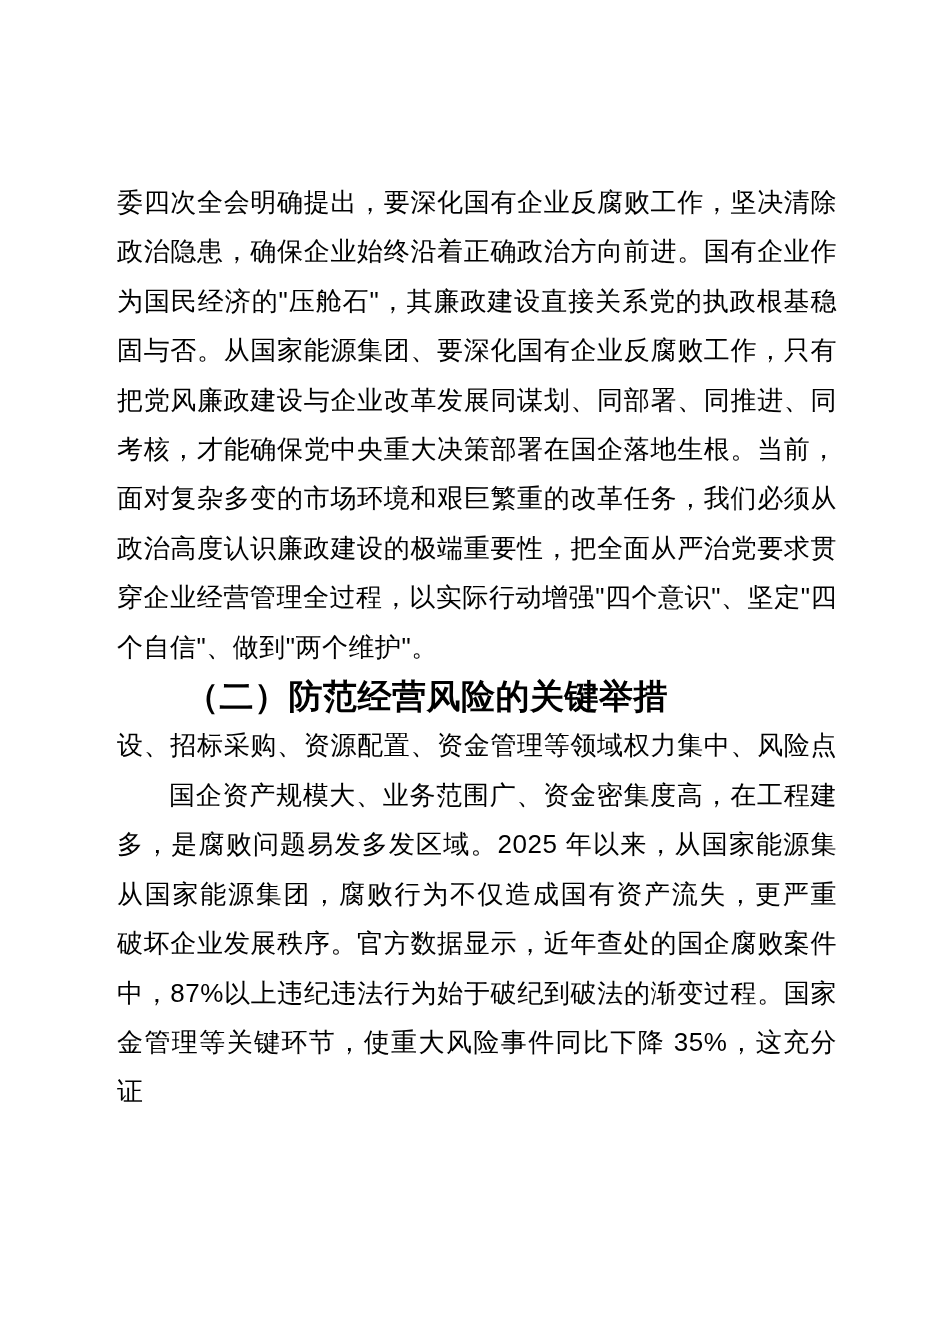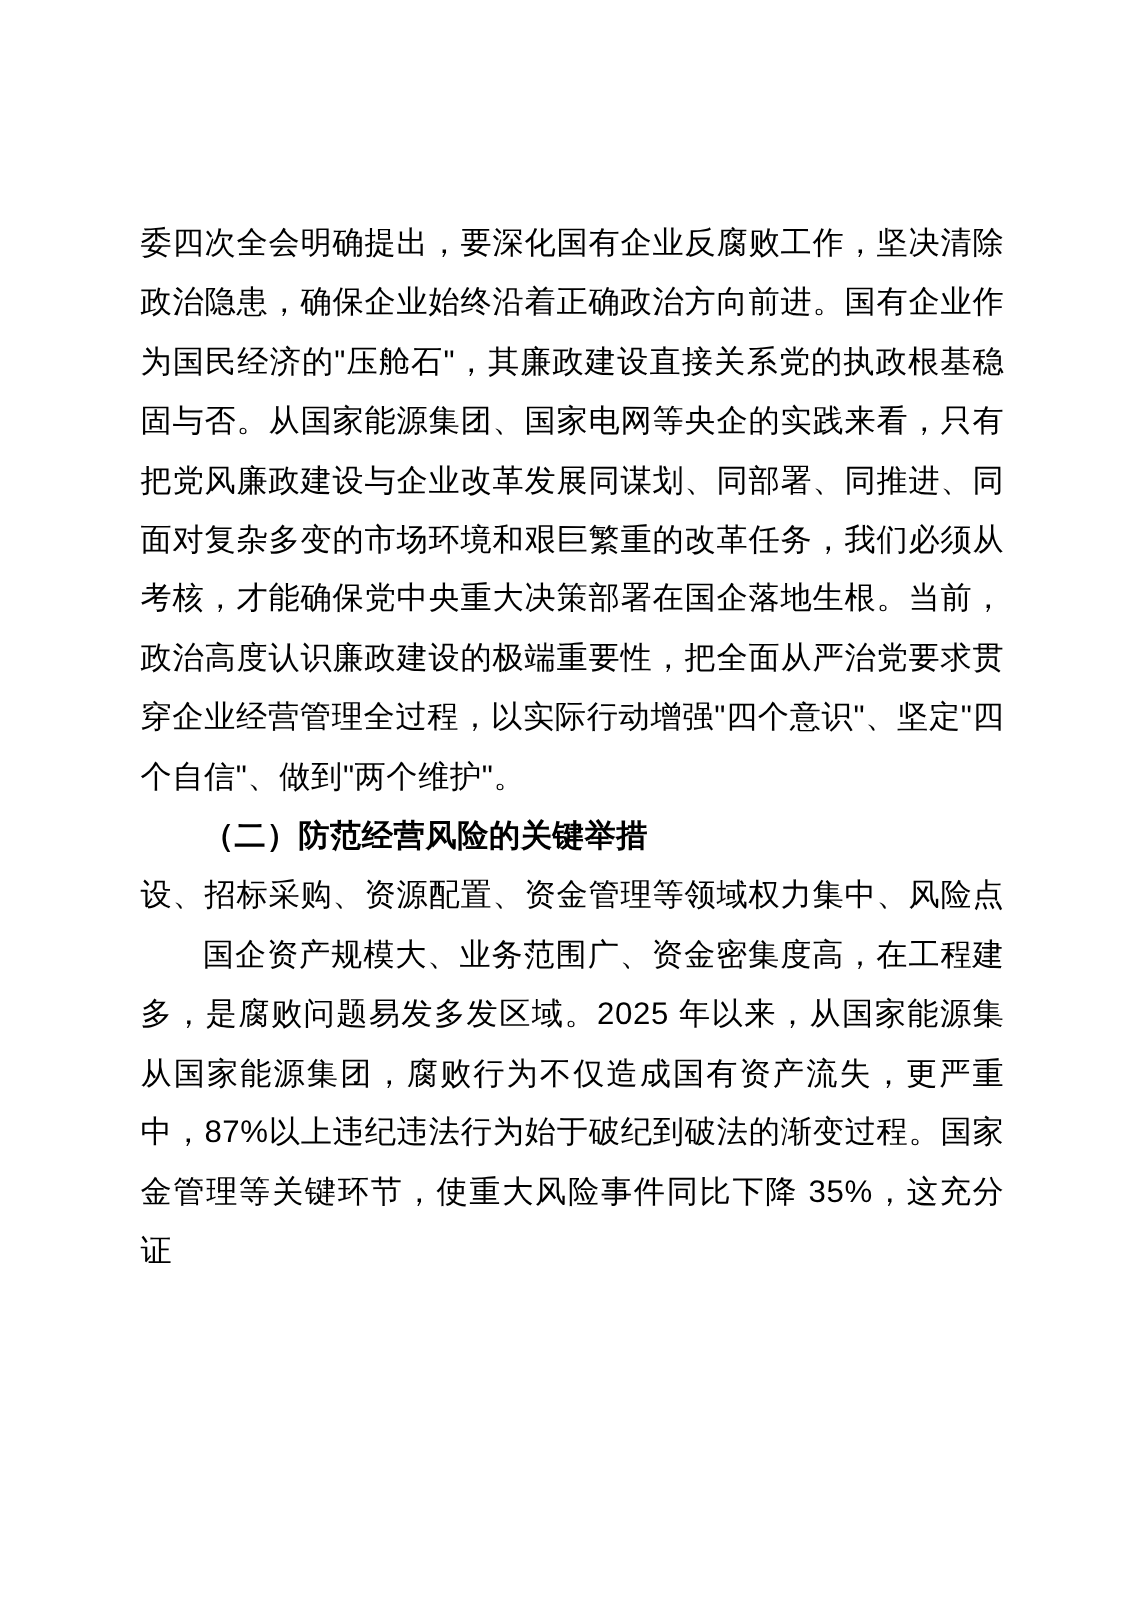--- a/index.html
+++ b/index.html
@@ -31,47 +31,48 @@
     white-space: normal;
   }
   .line.last-left {
     text-align-last: left;
   }
   .line.indent {
     text-indent: 2em;
   }
   .heading {
     margin: 0;
-    font-size: 26px;
+    font-size: 34px;
     font-weight: 700;
     line-height: 49.4px;
     text-indent: 2em;
     text-align: left;
   }
 </style>
 </head>
 <body>
 
 <div class="page">
   <div class="text-block">
     <div id="para1">
         <div class="line">委四次全会明确提出，要深化国有企业反腐败工作，坚决清除</div>
         <div class="line">政治隐患，确保企业始终沿着正确政治方向前进。国有企业作</div>
         <div class="line">为国民经济的"压舱石"，其廉政建设直接关系党的执政根基稳</div>
-        <div class="line">固与否。从国家能源集团、国家电网等央企的实践来看，只有</div>
+        <div class="line">固与否。从国家能源集团、要深化国有企业反腐败工作，只有</div>
         <div class="line">把党风廉政建设与企业改革发展同谋划、同部署、同推进、同</div>
+        <div class="line">考核，才能确保党中央重大决策部署在国企落地生根。当前，</div>
         <div class="line">面对复杂多变的市场环境和艰巨繁重的改革任务，我们必须从</div>
-        <div class="line">考核，才能确保党中央重大决策部署在国企落地生根。当前，</div>
         <div class="line">政治高度认识廉政建设的极端重要性，把全面从严治党要求贯</div>
         <div class="line">穿企业经营管理全过程，以实际行动增强"四个意识"、坚定"四</div>
         <div class="line last-left">个自信"、做到"两个维护"。</div>
       </div>
     <h2 class="heading">（二）防范经营风险的关键举措</h2>
     <div id="para2">
         <div class="line">设、招标采购、资源配置、资金管理等领域权力集中、风险点</div>
         <div class="line indent">国企资产规模大、业务范围广、资金密集度高，在工程建</div>
         <div class="line">多，是腐败问题易发多发区域。2025 年以来，从国家能源集</div>
         <div class="line">从国家能源集团，腐败行为不仅造成国有资产流失，更严重</div>
+        <div class="line">破坏企业发展秩序。官方数据显示，近年查处的国企腐败案件</div>
         <div class="line">中，87%以上违纪违法行为始于破纪到破法的渐变过程。国家</div>
         <div class="line">金管理等关键环节，使重大风险事件同比下降 35%，这充分证</div>
       </div>
   </div>
 </div>
 
 </body></html>

